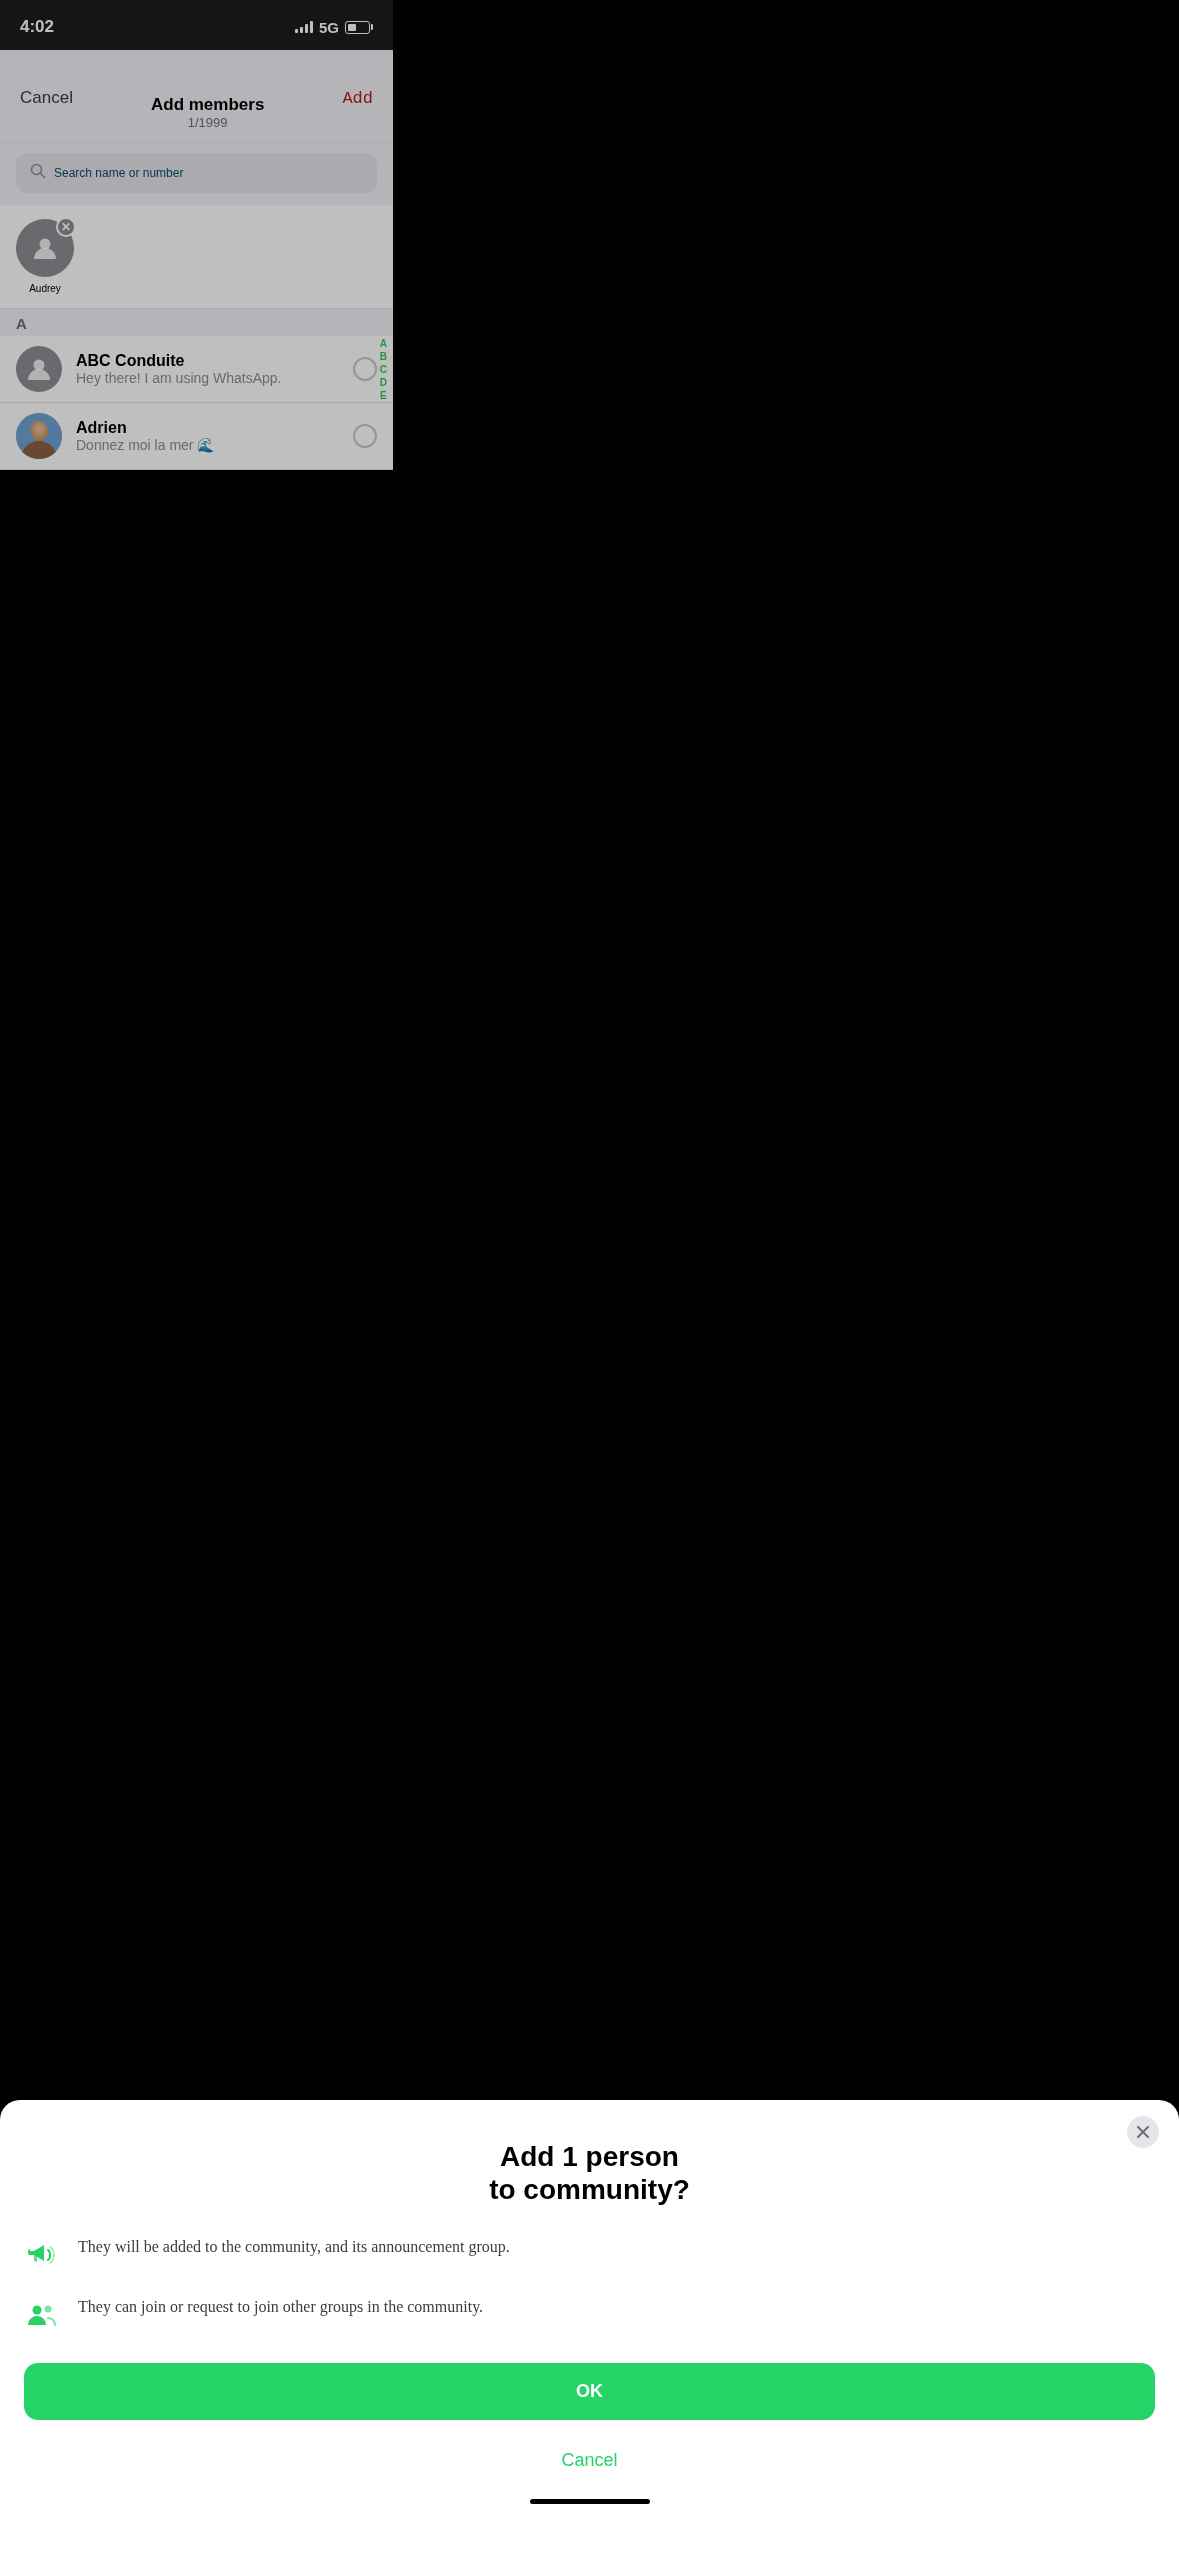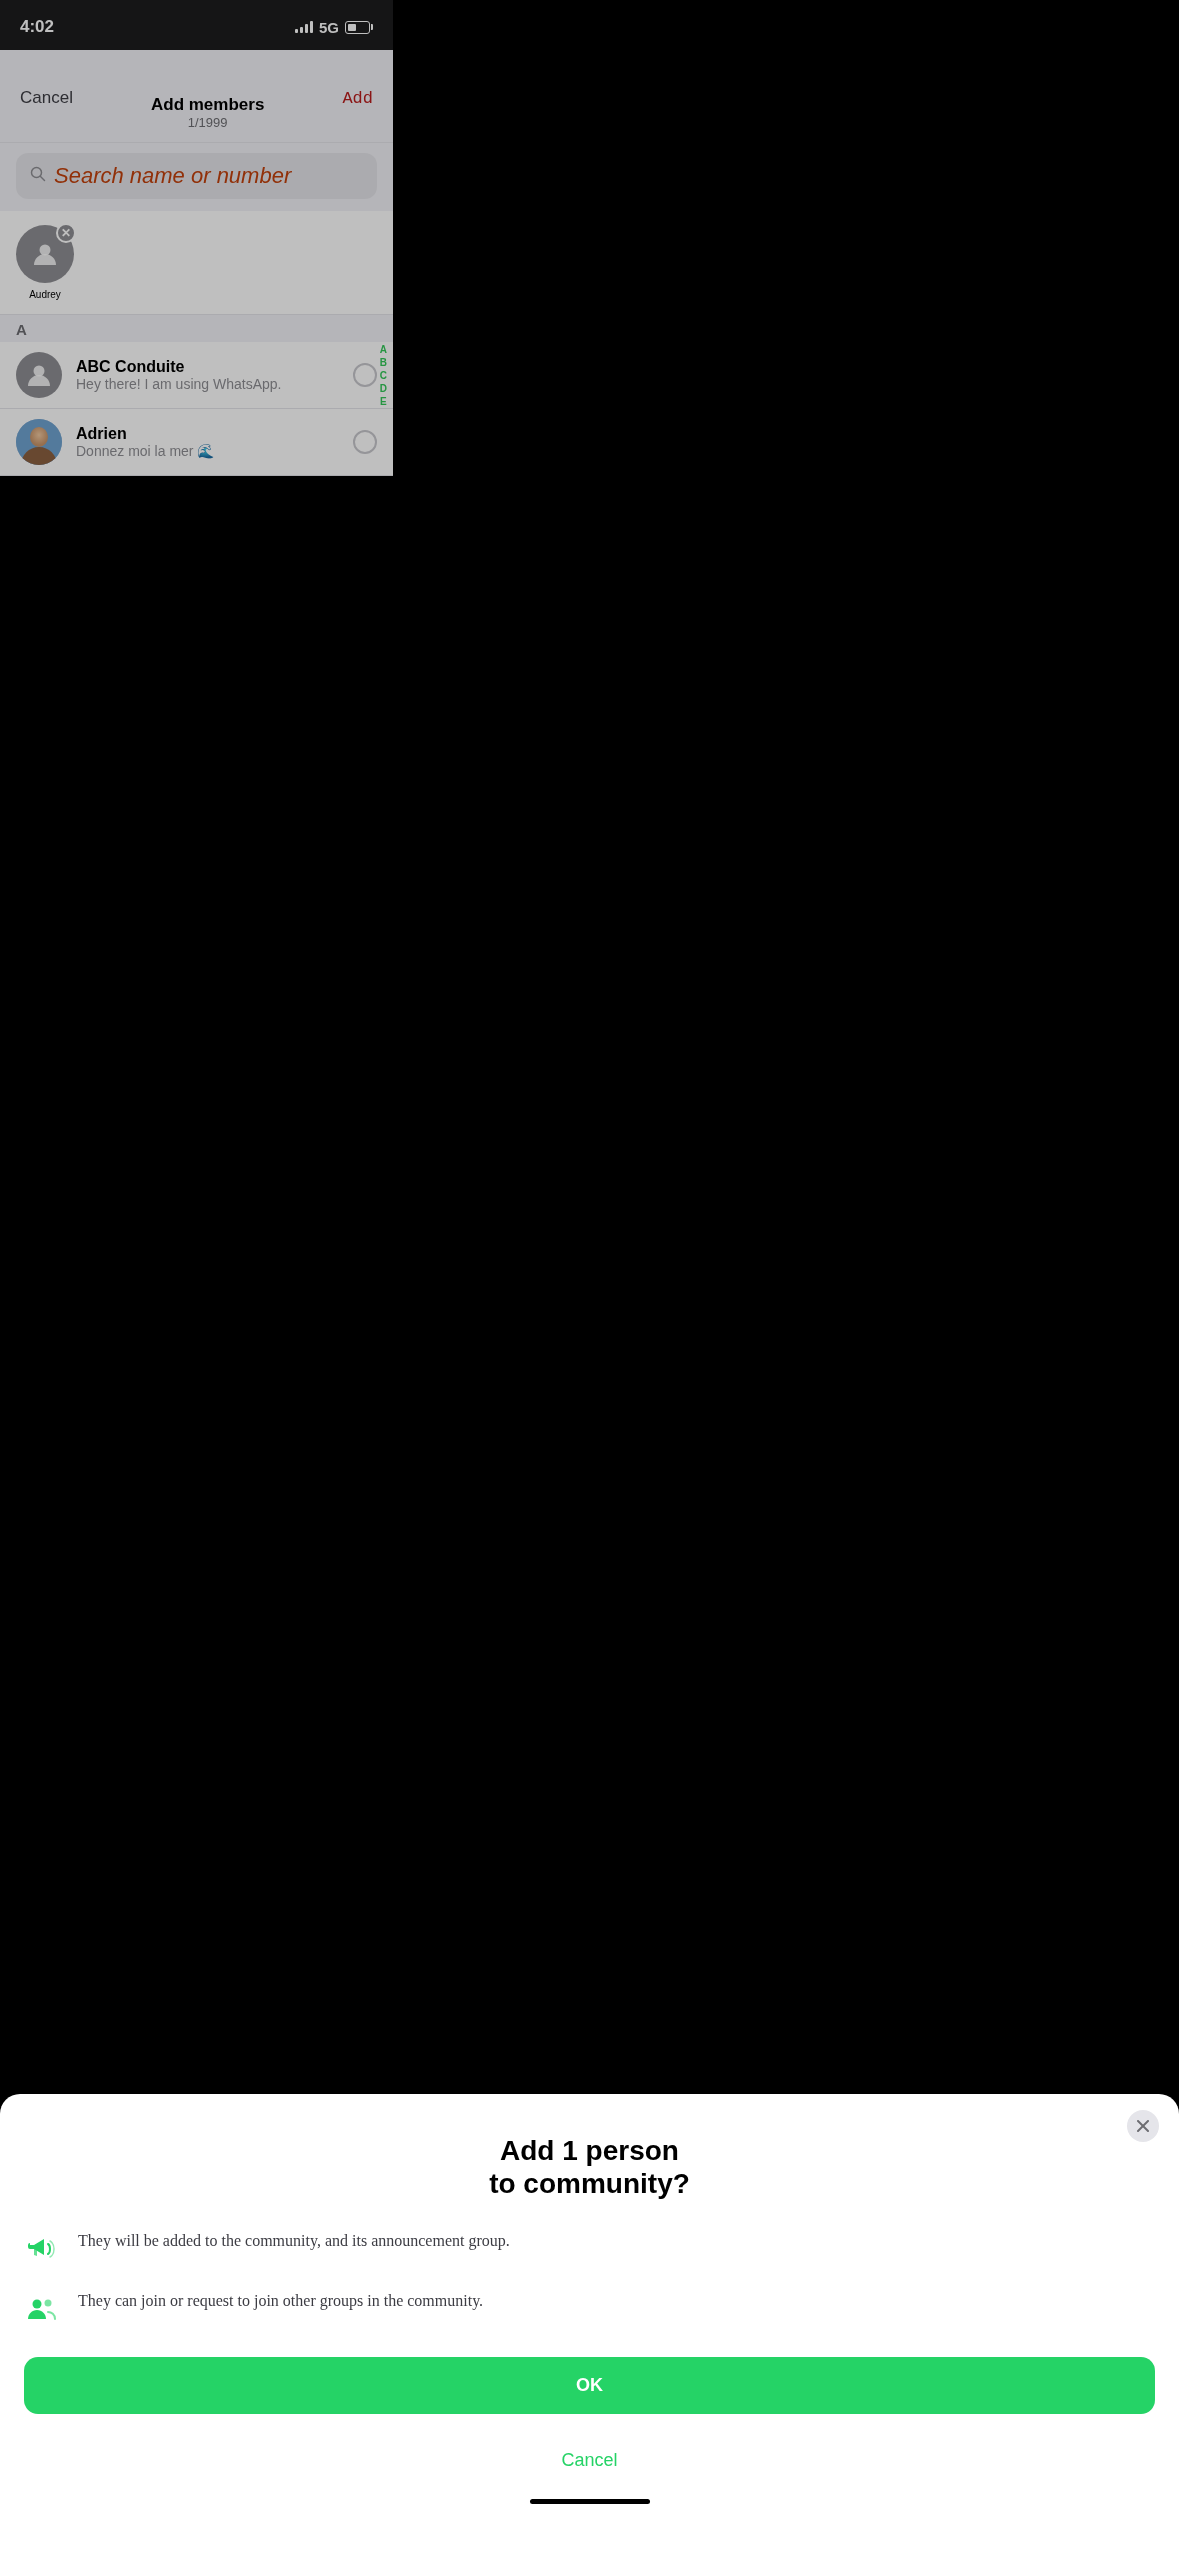--- a/index.html
+++ b/index.html
@@ -126,23 +126,22 @@
       display: flex;
       align-items: center;
       padding: 10px 14px;
       gap: 8px;
     }
     .search-icon-svg {
       color: #8e8e93;
       font-size: 16px;
     }
     .search-input-text {
-      font-size: 22px;
-      color: #c2410c;
-      font-style: italic;
+      font-size: 12px;
+      color: #0c4a6e;
     }
 
     
     .selected-contacts {
       background: #fff;
       padding: 14px 16px;
       display: flex;
       gap: 16px;
       border-bottom: 1px solid #e5e5ea;
     }
@@ -325,21 +324,21 @@
     .ok-button {
       background: #25d366;
       color: #fff;
       border: none;
       border-radius: 14px;
       width: 100%;
       padding: 18px;
       font-size: 18px;
       font-weight: 600;
       cursor: pointer;
-      margin-bottom: 28px;
+      margin-bottom: 22px;
       display: block;
       text-align: center;
     }
     .cancel-modal-btn {
       display: block;
       text-align: center;
       color: #25d366;
       font-size: 18px;
       font-weight: 500;
       cursor: pointer;

